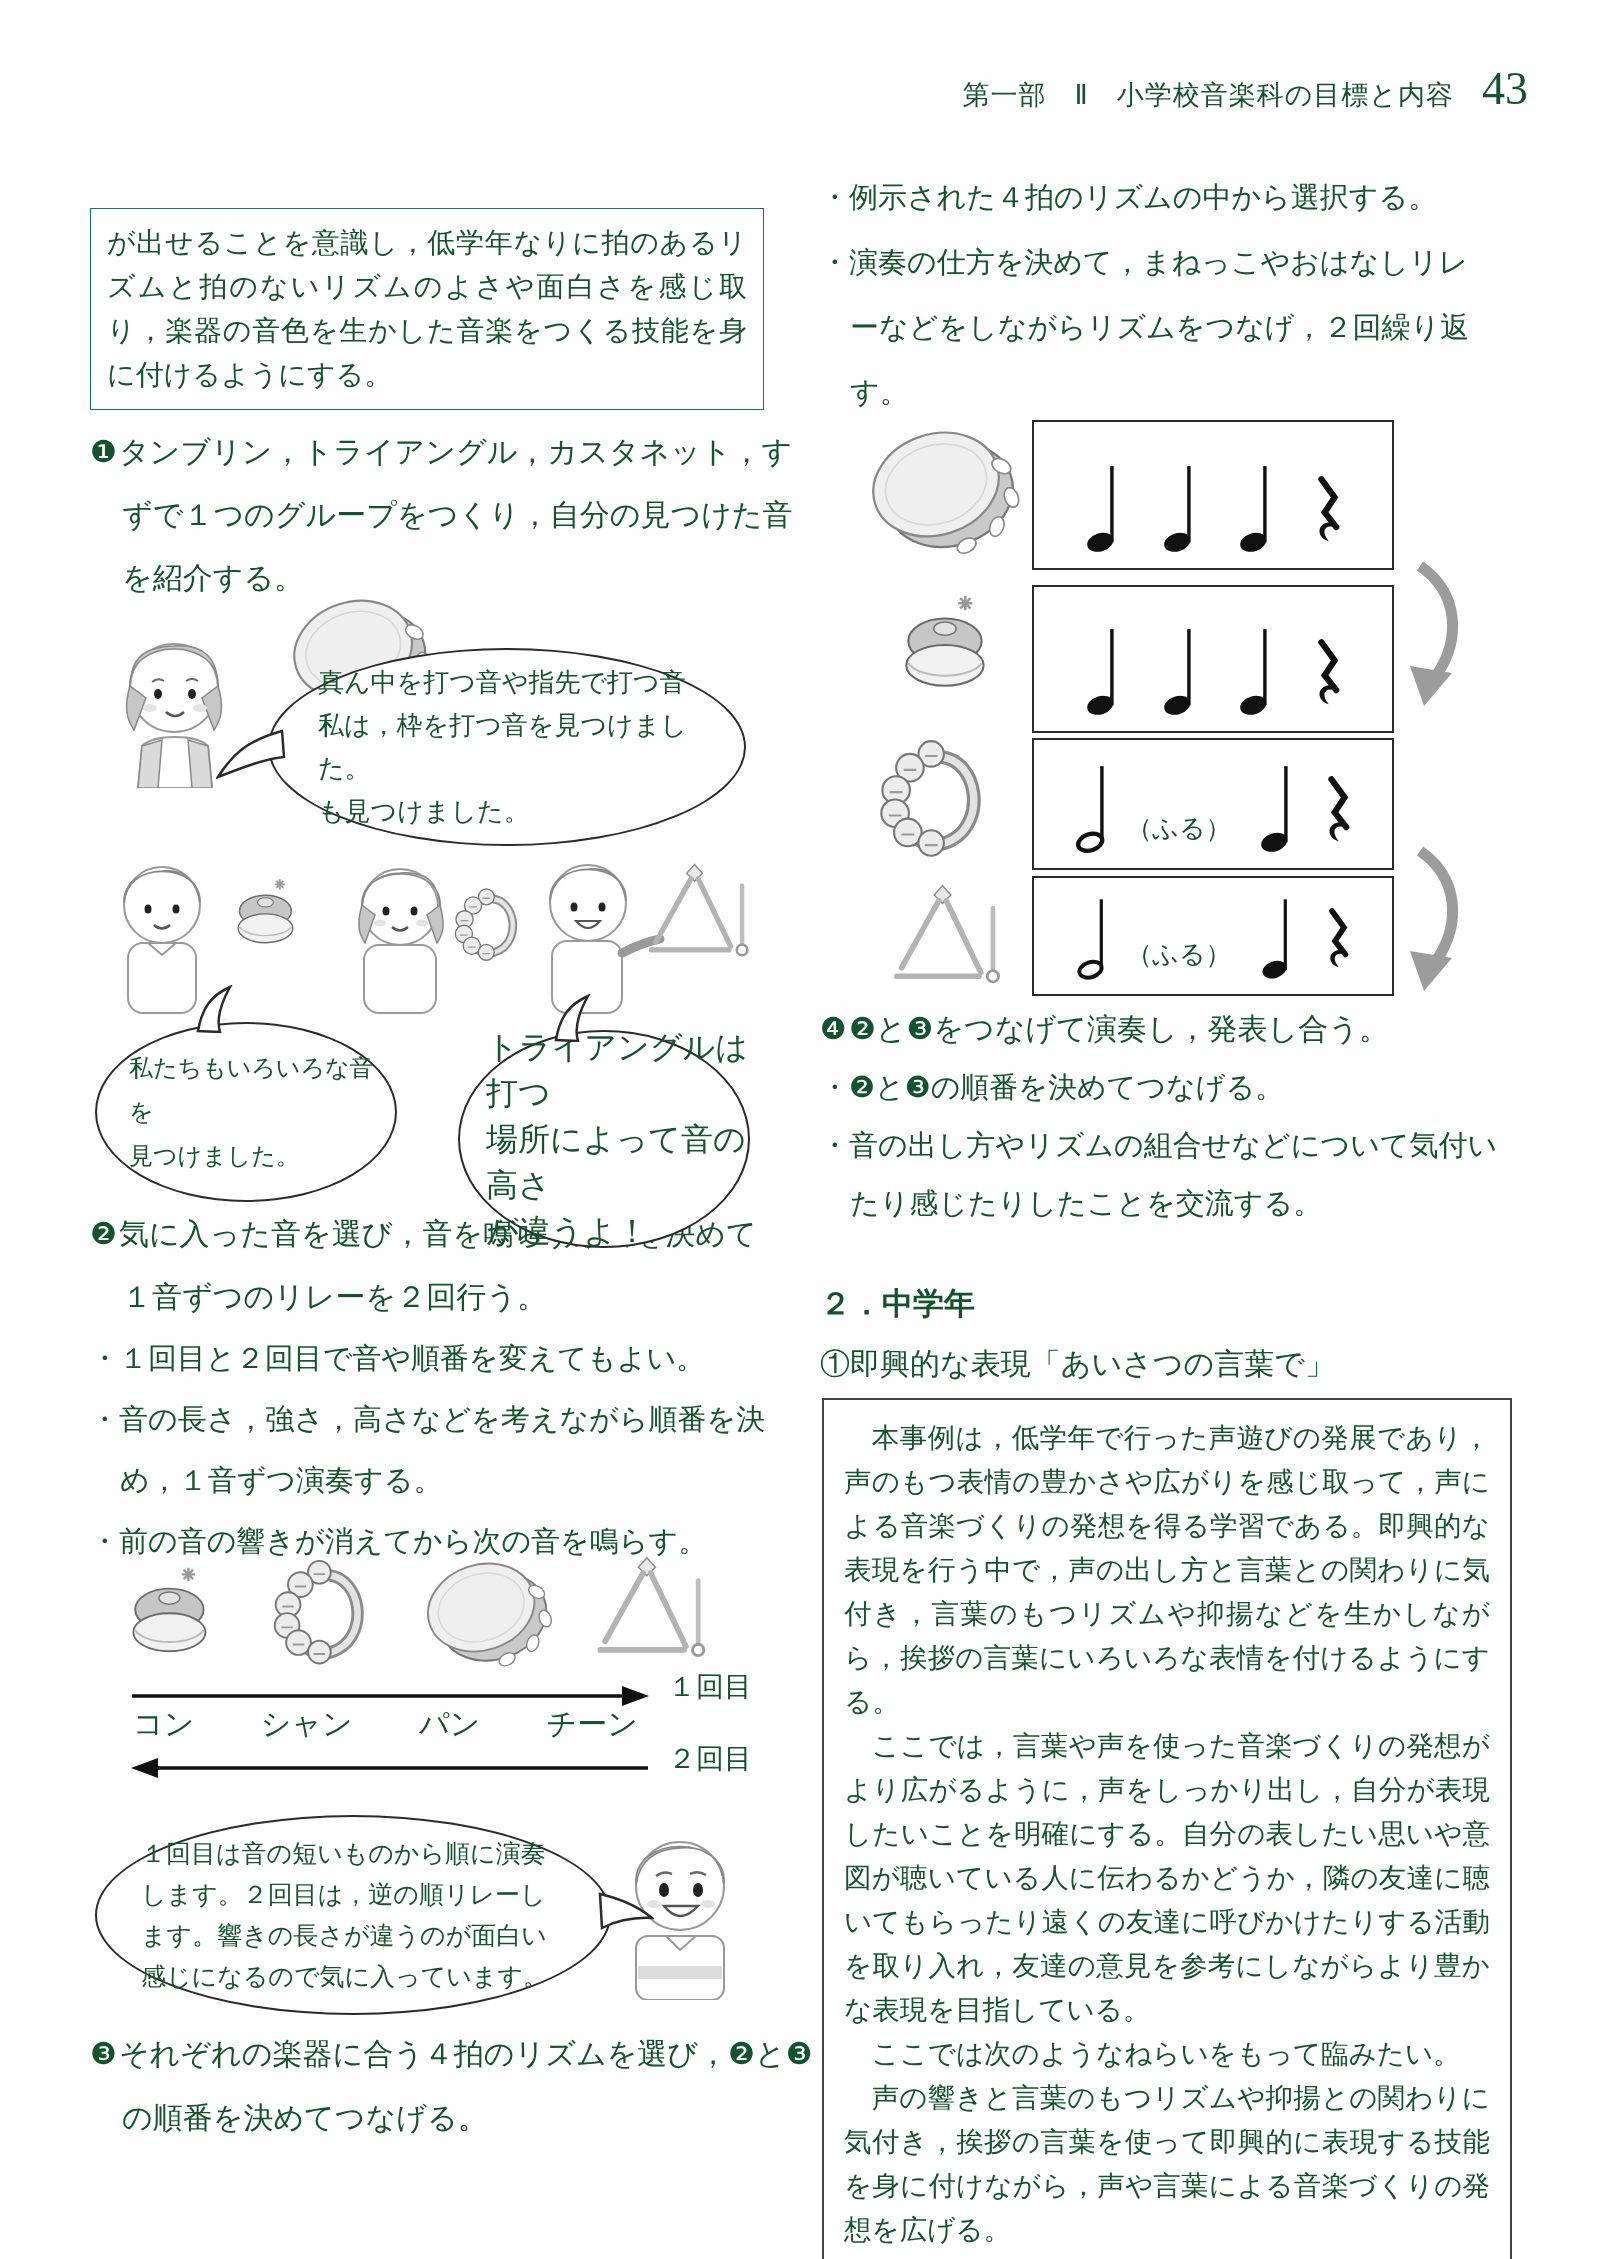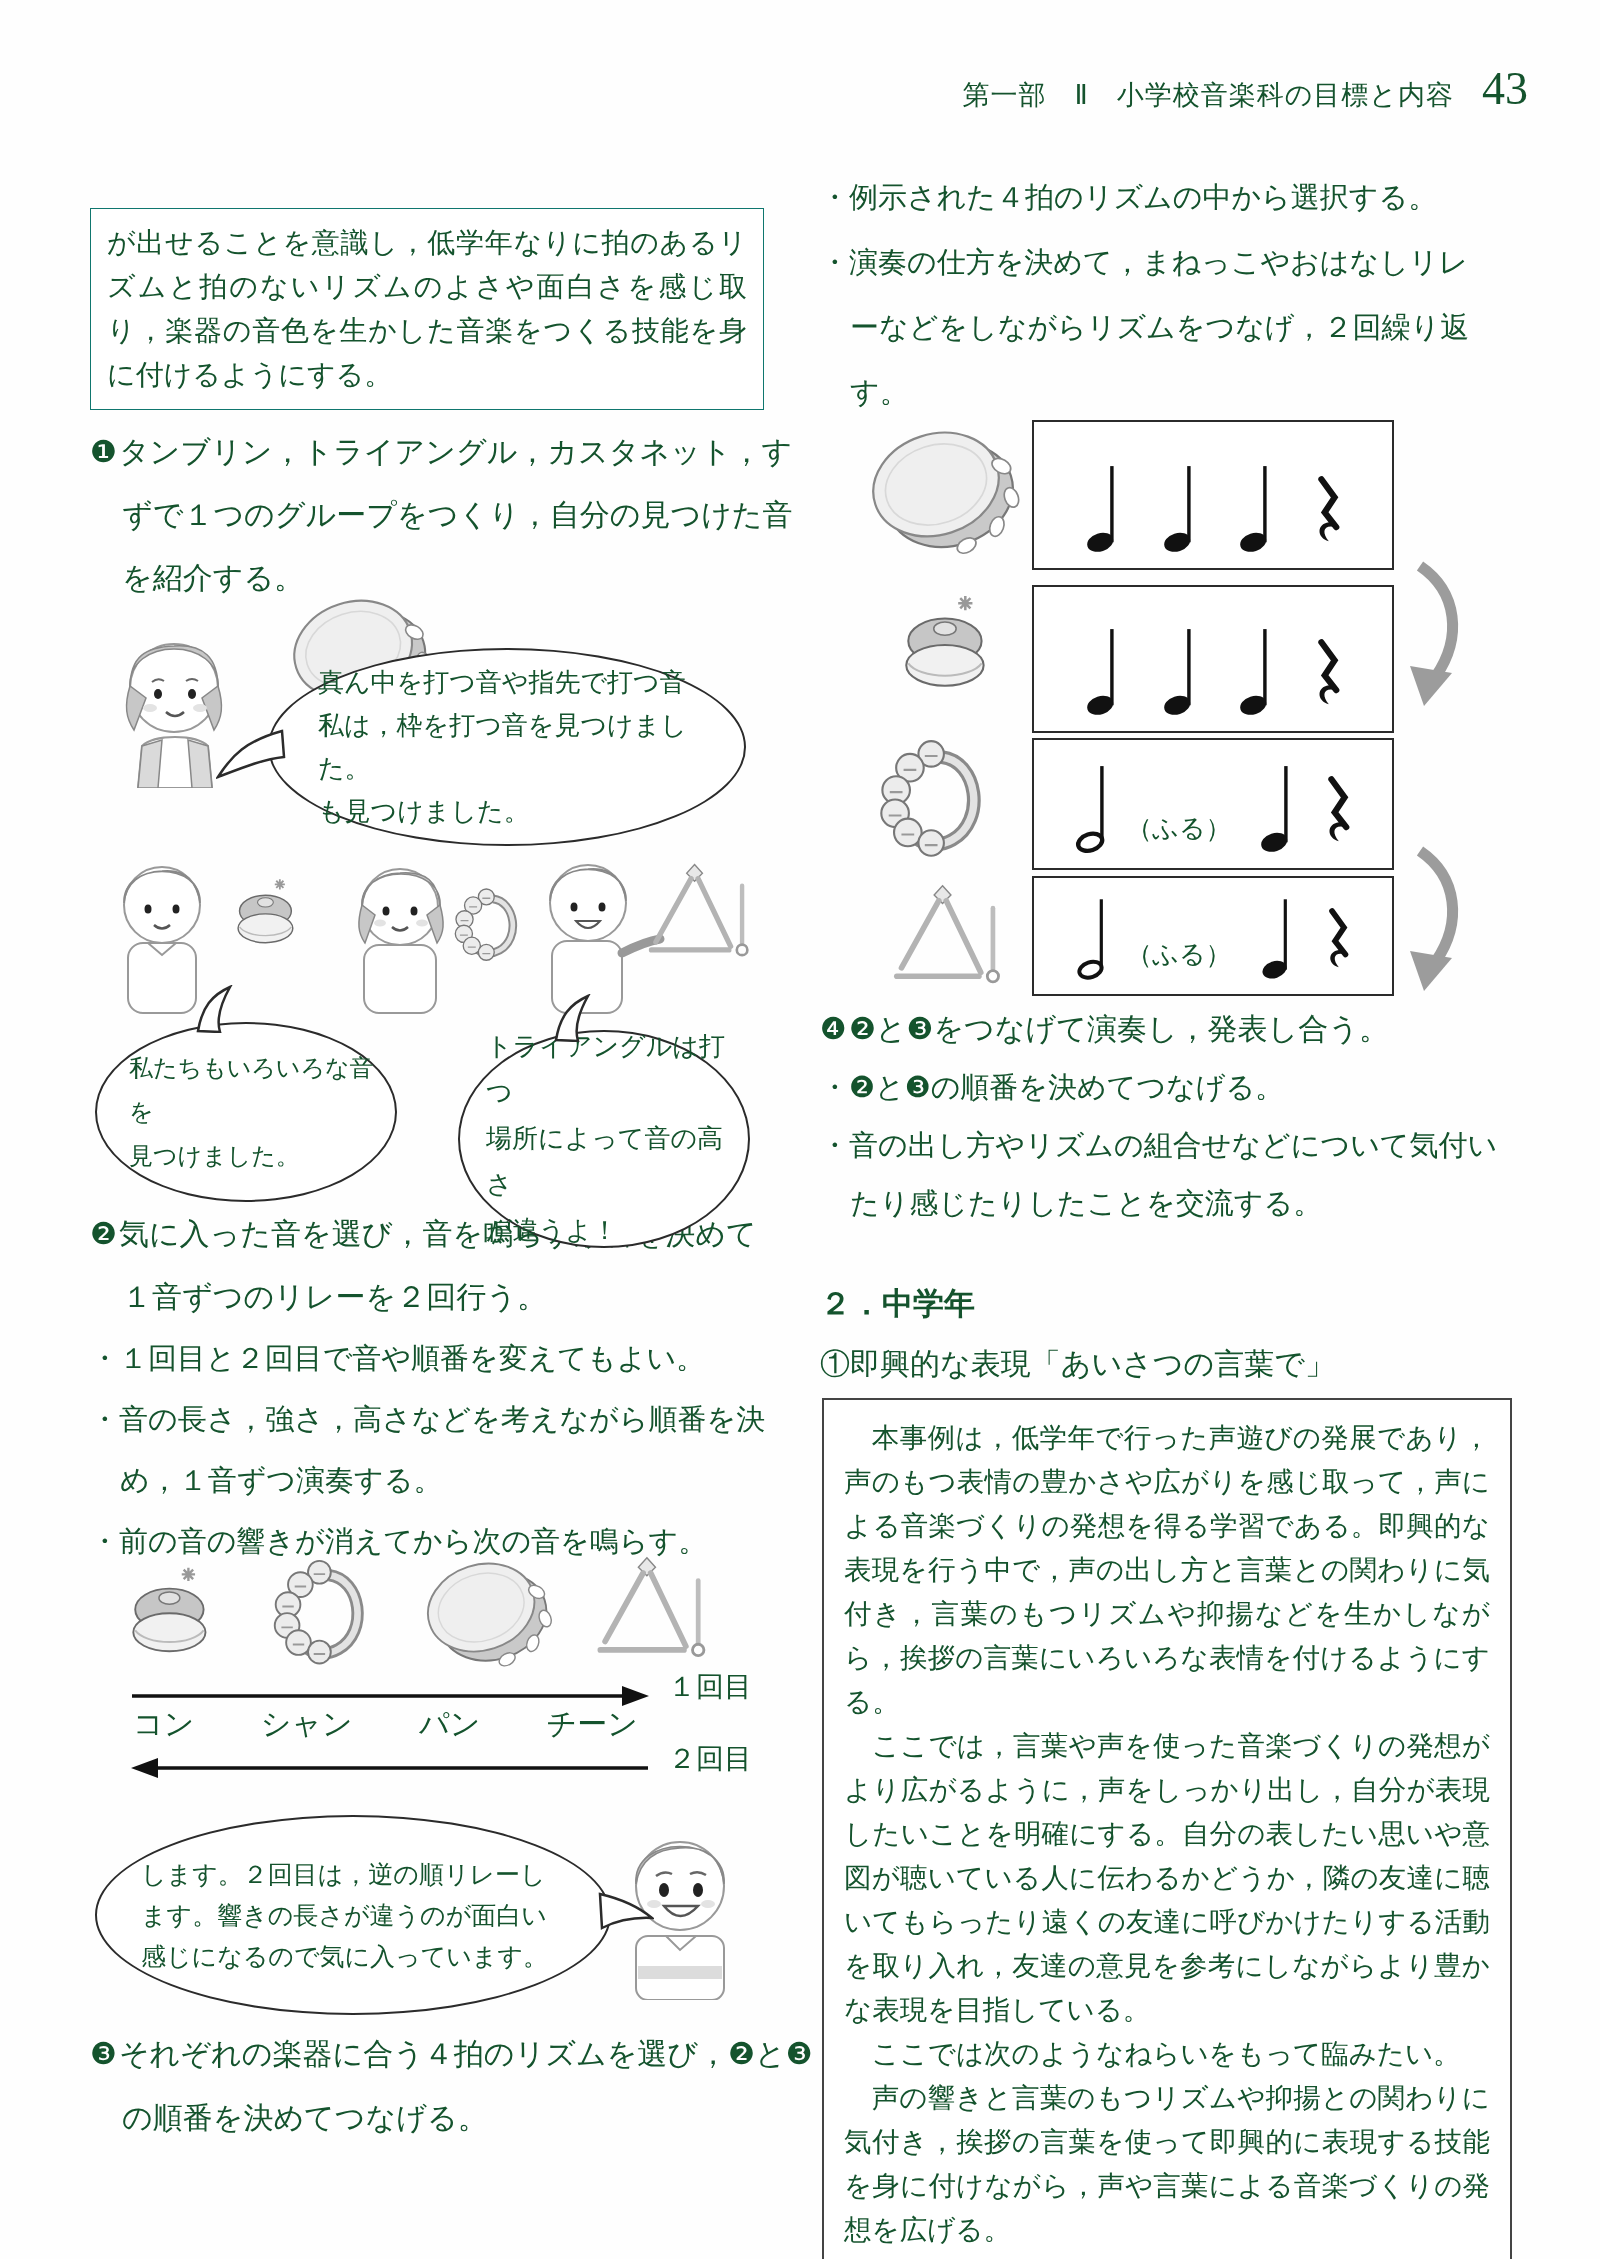--- a/index.html
+++ b/index.html
@@ -20,21 +20,21 @@
   .bullet{font-size:29px;line-height:61px;padding-left:30px;text-indent:-30px;margin:0;}
   #step1{left:90px;top:420px;width:700px;}
   #step2-block{left:90px;top:1202px;width:695px;}
   #step3{left:90px;top:2022px;width:700px;line-height:64px;}
   
   .bubble{border:2.5px solid #2b2b2b;border-radius:50%;background:#fff;box-sizing:border-box;
           display:flex;flex-direction:column;justify-content:center;z-index:3;}
   .bubble .ln{display:block;}
   #bubble1{left:268px;top:648px;width:478px;height:198px;font-size:26px;line-height:43px;padding:0 30px 0 48px;}
   #bubble2{left:95px;top:1022px;width:302px;height:180px;font-size:24px;line-height:44px;padding-left:32px;}
-  #bubble3{left:458px;top:1030px;width:292px;height:218px;font-size:26px;line-height:46px;padding-left:26px;}
+  #bubble3{left:458px;top:1030px;width:292px;height:218px;font-size:32px;line-height:46px;padding-left:26px;}
   #bubble4{left:95px;top:1815px;width:516px;height:200px;font-size:25px;line-height:41px;padding-left:44px;}
   .tail{z-index:4;}
   
   #relay-sounds{left:133px;top:1704px;width:505px;display:flex;justify-content:space-between;font-size:30px;}
   .relay-label{font-size:28px;}
   
   #top-bullets{left:820px;top:165px;width:672px;}
   #top-bullets .bullet{line-height:65px;}
   #step4-block{left:820px;top:1000px;width:700px;}
   #step4-block .step{line-height:58px;font-size:30px;}
@@ -252,20 +252,21 @@
     <span>パン</span>
     <span>チーン</span>
   </div>
   <svg class="abs" style="left:130px;top:1756px" width="520" height="24" viewBox="0 0 520 24">
     <line x1="26" y1="12" x2="518" y2="12" stroke="#111" stroke-width="3.5"></line>
     <polygon points="28,2 1,12 28,22" fill="#111"></polygon>
   </svg>
   <span class="abs serif relay-label" style="left:668px;top:1740px">２回目</span>
 
   <div id="bubble4" class="abs bubble serif">
+    <span class="ln">１回目は音の短いものから順に演奏</span>
     <span class="ln">します。２回目は，逆の順リレーし</span>
     <span class="ln">ます。響きの長さが違うのが面白い</span>
     <span class="ln">感じになるので気に入っています。</span>
   </div>
   <svg class="abs tail" style="left:596px;top:1886px" width="58" height="46" viewBox="0 0 58 46">
     <path d="M4 8 C30 14 44 22 56 32 C36 31 20 35 6 42 Z" fill="#fff" stroke="#2b2b2b" stroke-width="2.5"></path>
   </svg>
   <svg class="abs" style="left:618px;top:1818px" width="130" height="182" viewBox="0 0 130 182">
     <circle cx="62" cy="68" r="44" fill="#fff" stroke="#999" stroke-width="2"></circle>
     <path d="M18 66 C14 16 110 16 106 66 C102 38 88 28 62 30 C38 31 22 42 18 66 Z" fill="#b9b9b9" stroke="#888" stroke-width="1.5"></path>

